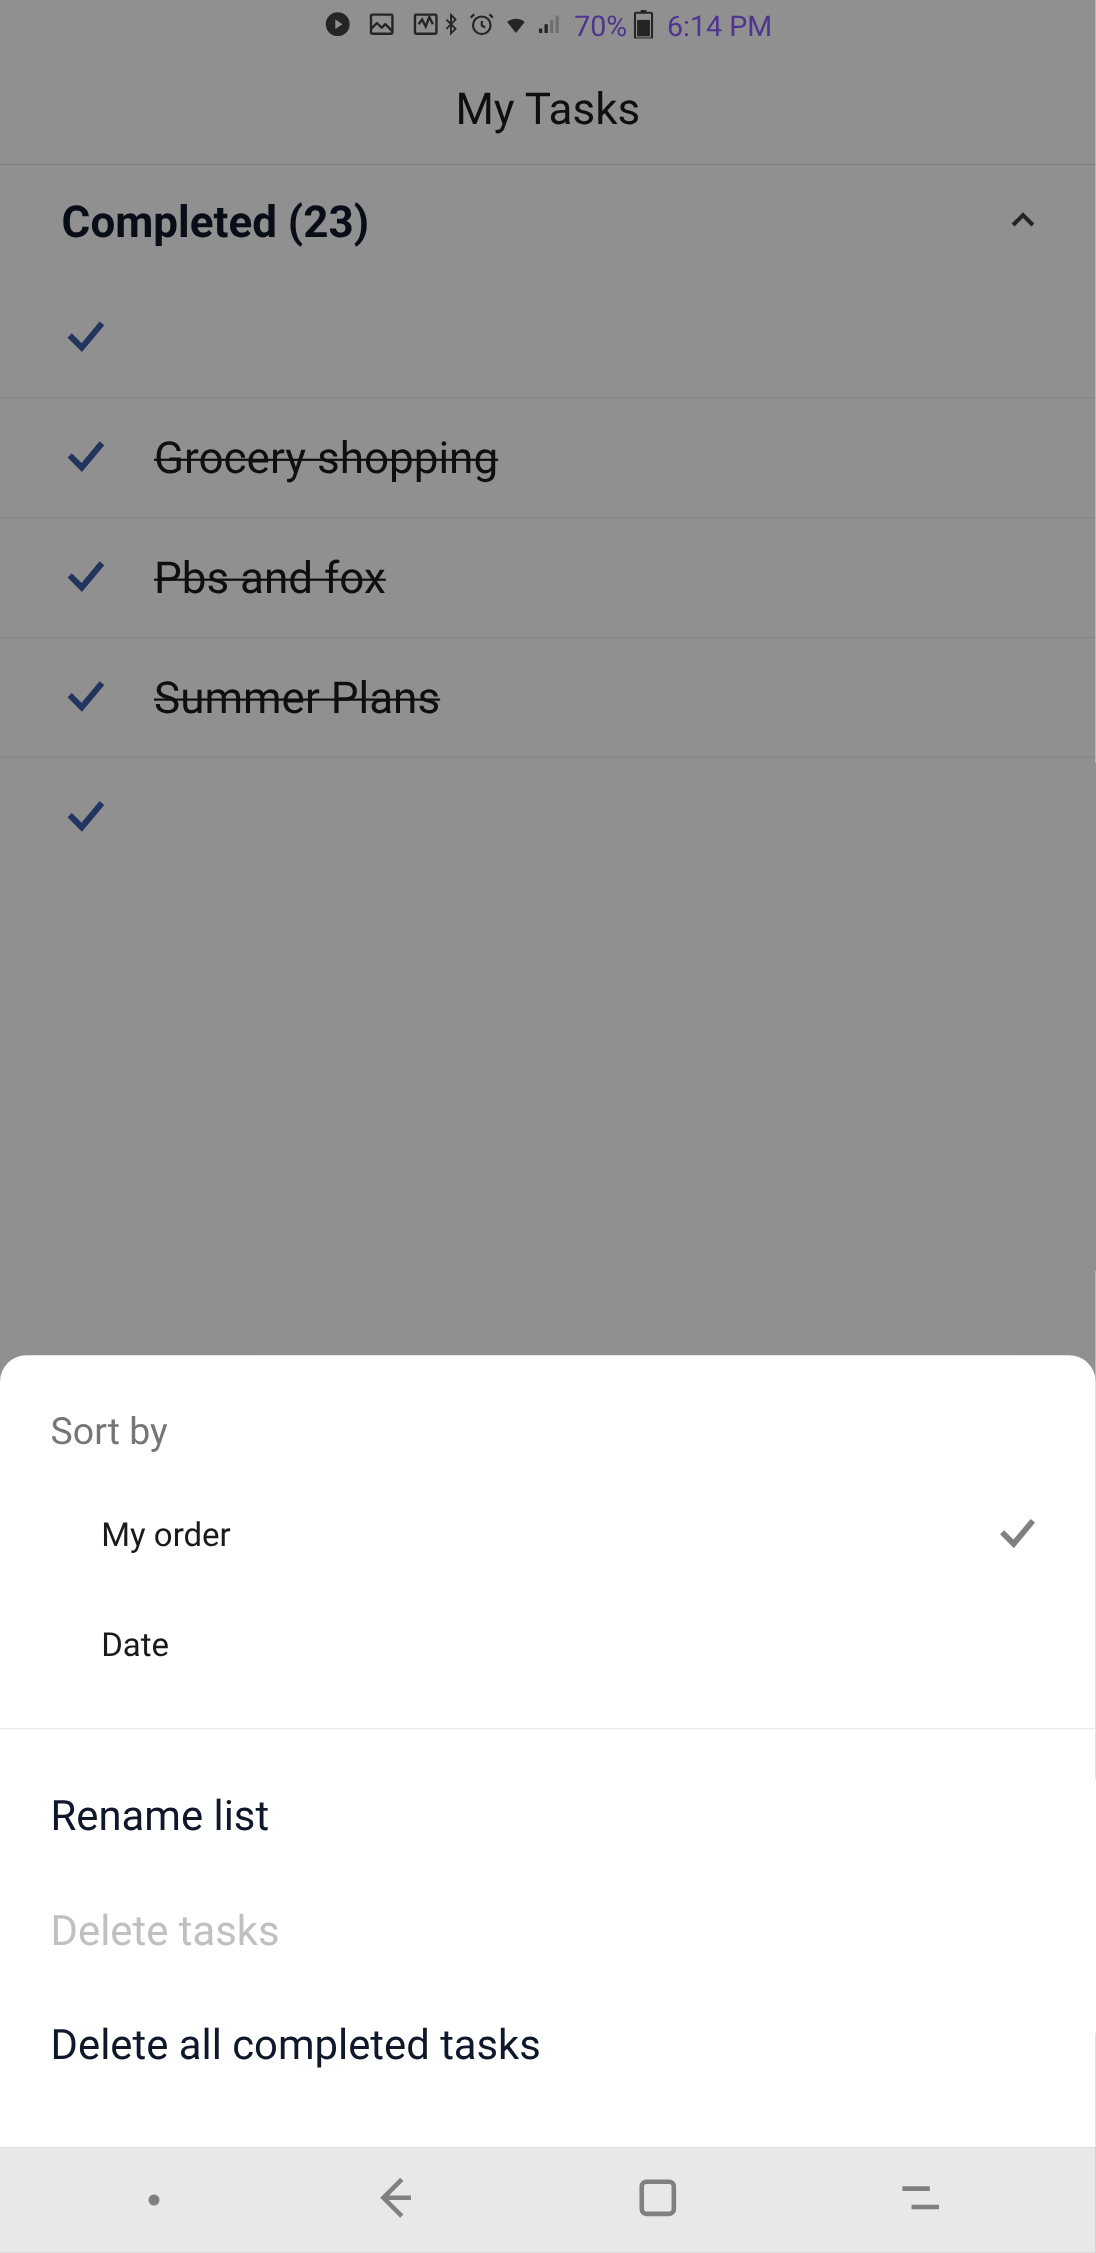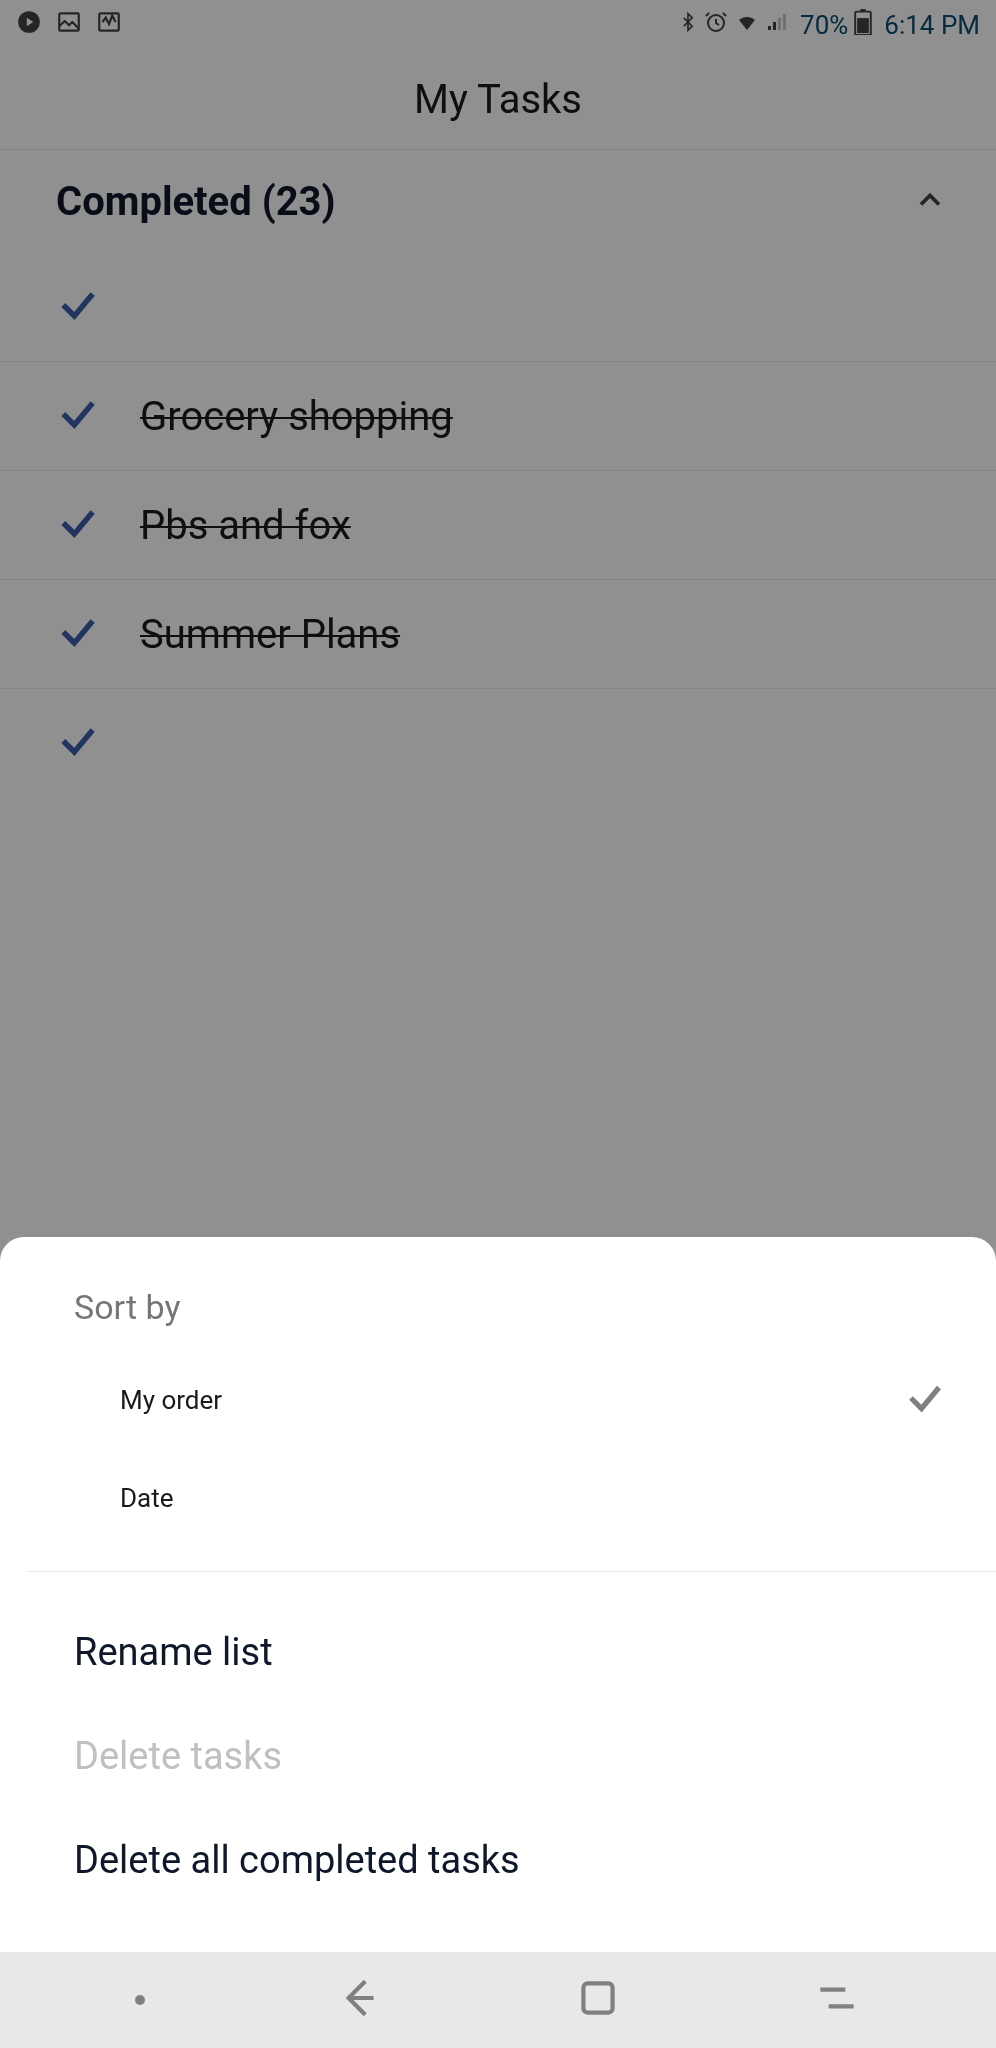--- a/index.html
+++ b/index.html
@@ -17,24 +17,24 @@
     }
     .background {
       position: absolute;
       inset: 0;
       background: #f8f8f8;
     }
     .status-bar {
       height: 50px;
       display: flex;
       align-items: center;
-      justify-content: space-between;
+      justify-content: center;
       padding: 0 16px;
       font-size: 24px;
-      color: #0c4a6e;
+      color: #8b5cf6;
     }
     .status-left {
       display: flex;
       gap: 14px;
       align-items: center;
     }
     .status-right {
       display: flex;
       gap: 6px;
       align-items: center;
@@ -101,35 +101,34 @@
     }
     .sheet {
       position: absolute;
       left: 0;
       right: 0;
       bottom: 0;
       background: #fff;
       border-radius: 24px 24px 0 0;
       z-index: 10;
       padding-top: 50px;
-      padding-left: 28px;
     }
     .sheet-label {
       font-size: 34px;
       color: #767676;
       padding: 0 46px 20px;
     }
     .sort-option {
       display: flex;
       align-items: center;
       justify-content: space-between;
       padding: 30px 50px 30px 92px;
     }
     .sort-text {
-      font-size: 26px;
+      font-size: 30px;
       color: #1a1a1a;
     }
     .selected-check {
       width: 42px;
       height: 42px;
     }
     .divider {
       height: 1px;
       background: #e8e8e8;
       margin: 28px 0;

